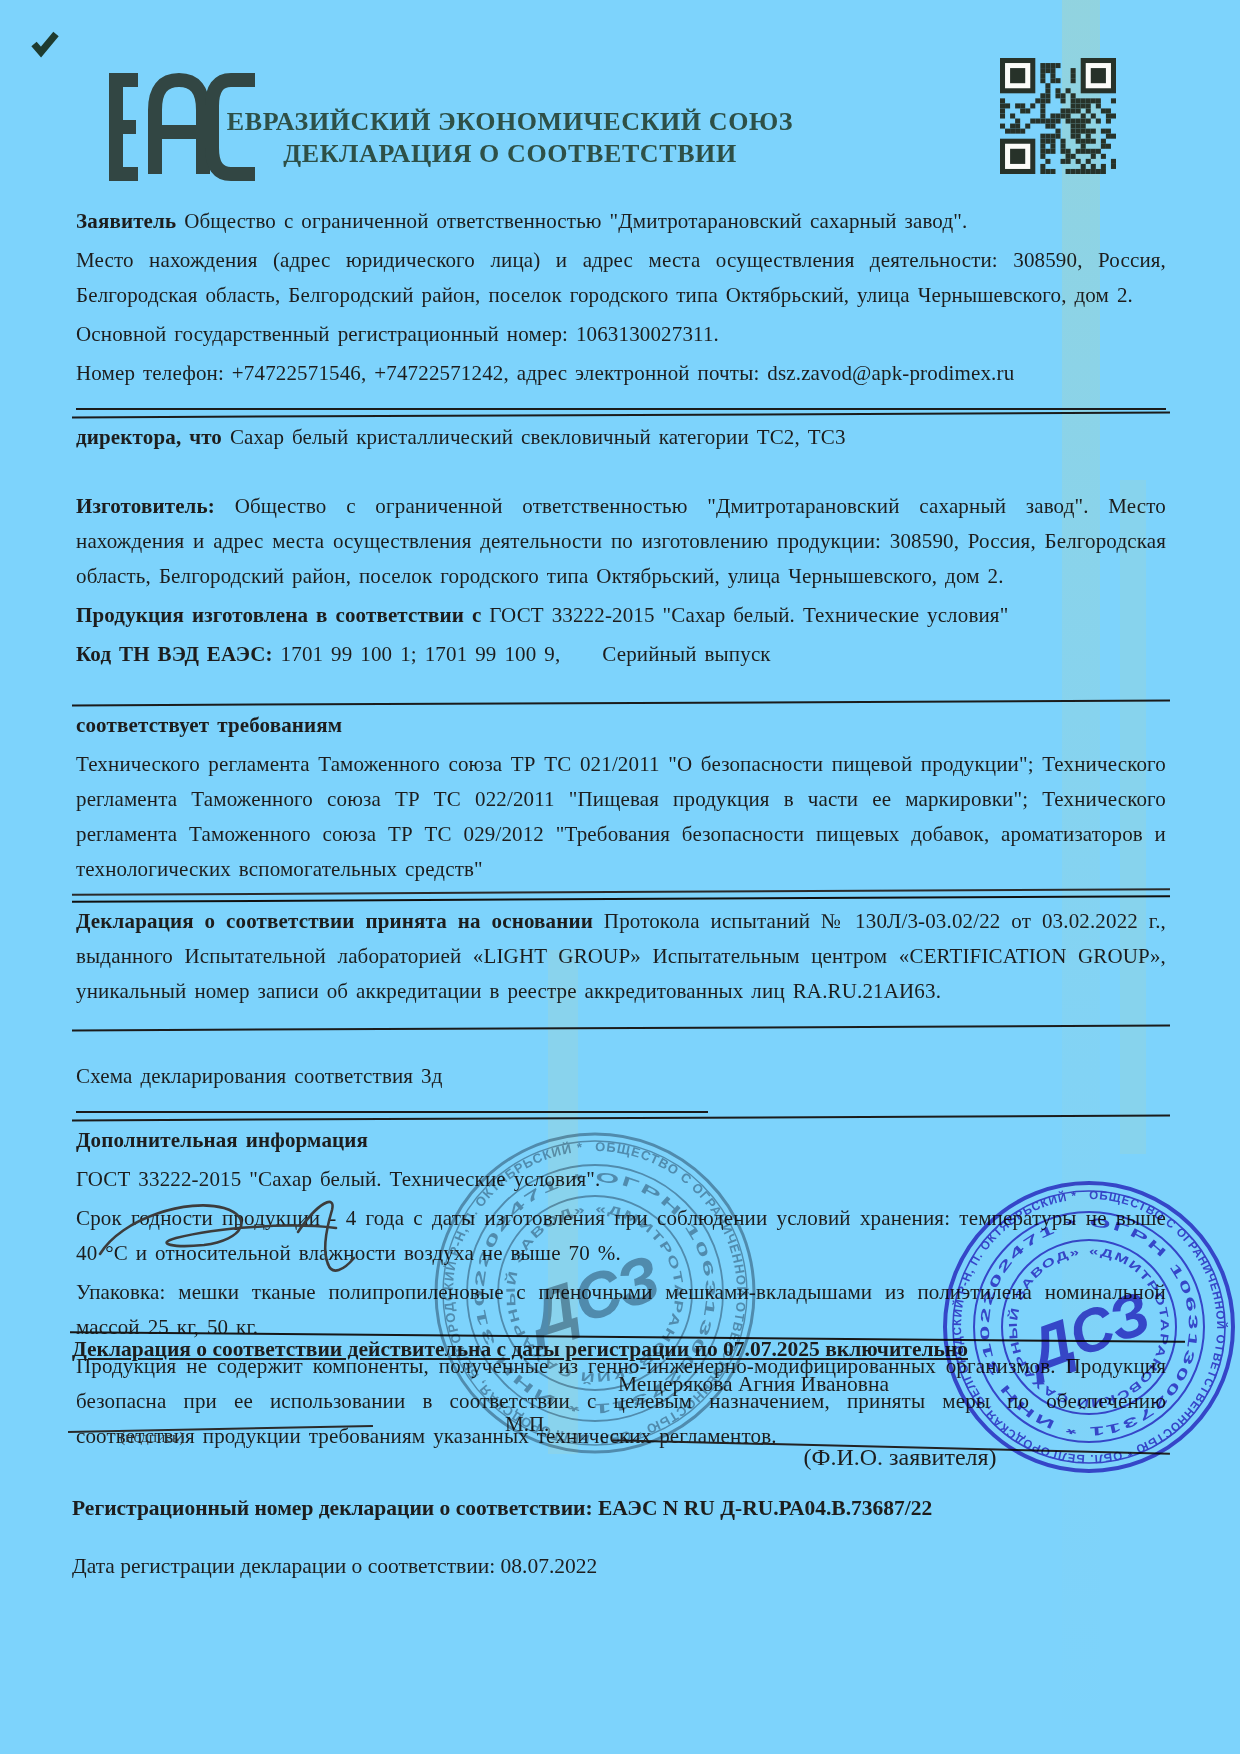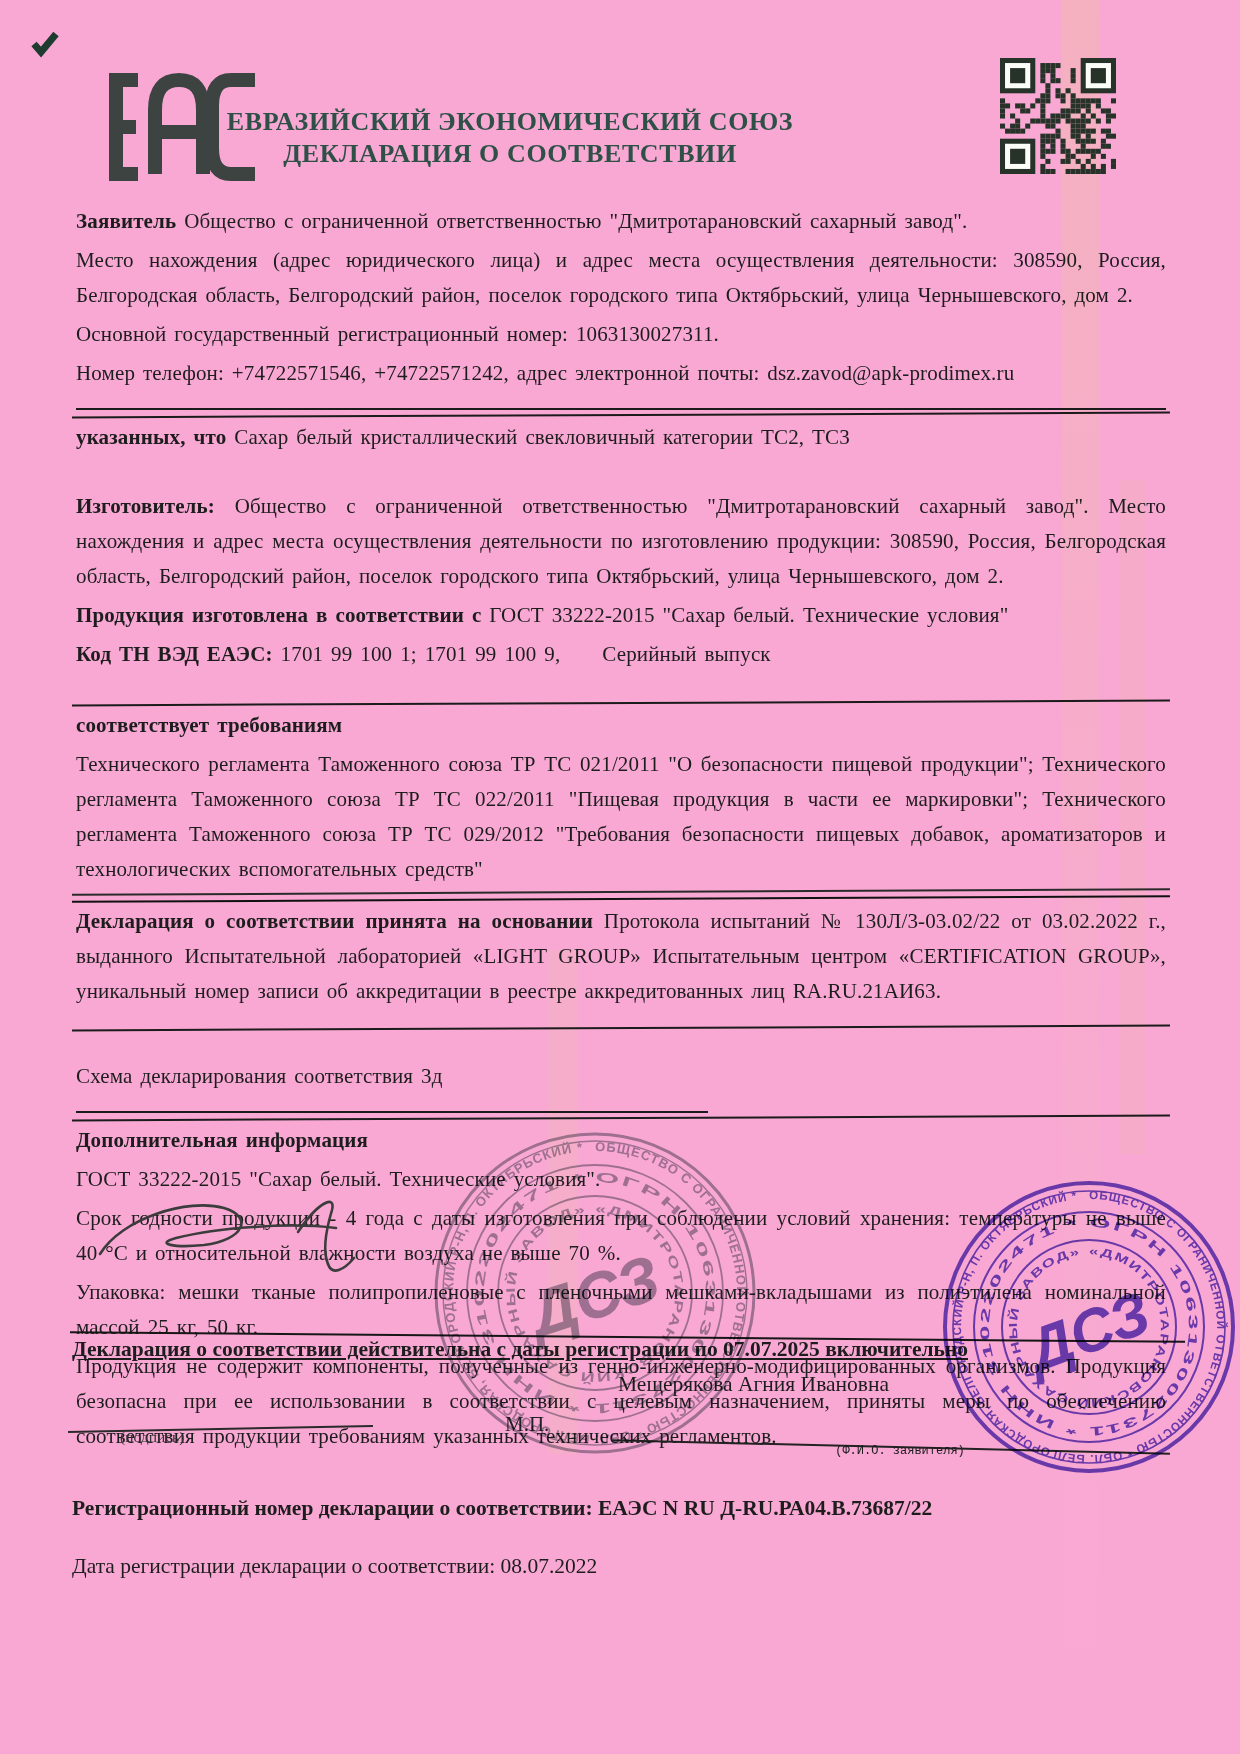--- a/index.html
+++ b/index.html
@@ -1,18 +1,18 @@
 <!DOCTYPE html>
 <html><head>
 <meta charset="utf-8">
 <style>
   html,body { margin:0; padding:0; background:#d8d8d4; }
   .page {
     position:relative; width:1240px; height:1754px; margin:0 auto;
-    background:#f9a8d4; overflow:hidden;
+    background:#7dd3fc; overflow:hidden;
     font-family:"Liberation Serif","DejaVu Serif",serif;
     color:#1d1d1d;
   }
   
   .streak { position:absolute; top:0; bottom:0; pointer-events:none; }
   .streak.s1 { left:1062px; width:38px; background:linear-gradient(180deg, rgba(226,212,110,.20), rgba(226,212,110,.05) 60%, rgba(226,212,110,0)); }
   .streak.s2 { left:548px;  width:30px; top:950px; bottom:300px; background:rgba(228,216,130,.12); }
   .streak.s3 { left:1120px; width:26px; top:480px; bottom:600px; background:rgba(226,212,110,.10); }
 
   .corner-mark { position:absolute; left:26px; top:28px; }
@@ -43,21 +43,21 @@
     font-weight:bold; font-size:21.5px;text-decoration:underline;
   }
   .validity-rule { position:absolute; left:70px; width:1115px; top:1328px; border:none; border-top:2.4px solid #161616; transform:rotate(.5deg); }
 
   .sig-svg { position:absolute; left:92px; top:1192px; }
   .sign-line { position:absolute; left:68px; top:1420px; width:305px; border:none; border-top:2px solid #2a2a2a; transform:rotate(-1.1deg); }
   .sign-caption { position:absolute; left:120px; top:1428px; font-size:15.5px; color:#333; }
   .mp { position:absolute; left:505px; top:1412px; font-size:21px; color:#222; }
   .fio-name { position:absolute; left:618px; top:1372px; width:490px; text-align:left; font-size:21.5px; }
   .fio-line { position:absolute; left:612px; top:1438px; width:558px; border:none; border-top:2px solid #222; transform:rotate(1.4deg); }
-  .fio-caption { position:absolute; left:700px; top:1444px; width:400px; text-align:center; font-size:12px;font-family:Liberation Mono, monospace; }
+  .fio-caption { position:absolute; left:700px; top:1444px; width:400px; text-align:center; font-size:24px; }
 
   .reg-number { position:absolute; left:72px; top:1496px; width:1110px; font-weight:bold; font-size:21.5px; }
   .reg-date   { position:absolute; left:72px; top:1554px; width:1110px; font-weight:normal; font-size:21.5px; }
 
   .stamp { position:absolute; mix-blend-mode:multiply; }
   .stamp.gray   { left:428px; top:1126px; opacity:.82; }
   .stamp.purple { left:938px; top:1176px; opacity:.9; }
   .stamp text { font-family:"Liberation Sans","DejaVu Sans",sans-serif; font-weight:bold; }
 </style>
 </head>
@@ -266,21 +266,21 @@
     </svg>
 
   <main class="content">
     <p><b>Заявитель</b> <span>Общество с ограниченной ответственностью "Дмитротарановский сахарный завод".</span></p>
     <p>Место нахождения (адрес юридического лица) и адрес места осуществления деятельности: 308590, Россия, Белгородская область, Белгородский район, поселок городского типа Октябрьский, улица Чернышевского, дом 2.</p>
     <p>Основной государственный регистрационный номер: 1063130027311.</p>
     <p class="underlined">Номер телефон: +74722571546, +74722571242, адрес электронной почты: dsz.zavod@apk-prodimex.ru</p>
 
     <hr class="rule">
 
-    <p><b>указанных, что</b> <span>Сахар белый кристаллический свекловичный категории ТС2, ТС3</span></p>
+    <p><b>директора, что</b> <span>Сахар белый кристаллический свекловичный категории ТС2, ТС3</span></p>
 
     <div class="gap-m"></div>
 
     <p><b>Изготовитель:</b> <span>Общество с ограниченной ответственностью "Дмитротарановский сахарный завод". Место нахождения и адрес места осуществления деятельности по изготовлению продукции: 308590, Россия, Белгородская область, Белгородский район, поселок городского типа Октябрьский, улица Чернышевского, дом 2.</span></p>
 
     <p><b>Продукция изготовлена в соответствии с</b> <span>ГОСТ 33222-2015 "Сахар белый. Технические условия"</span></p>
     <p><b>Код ТН ВЭД ЕАЭС:</b> <span>1701 99 100 1; 1701 99 100 9,</span><span class="tab"></span><span>Серийный выпуск</span></p>
 
     <div class="gap-m"></div>
     <hr class="rule">

